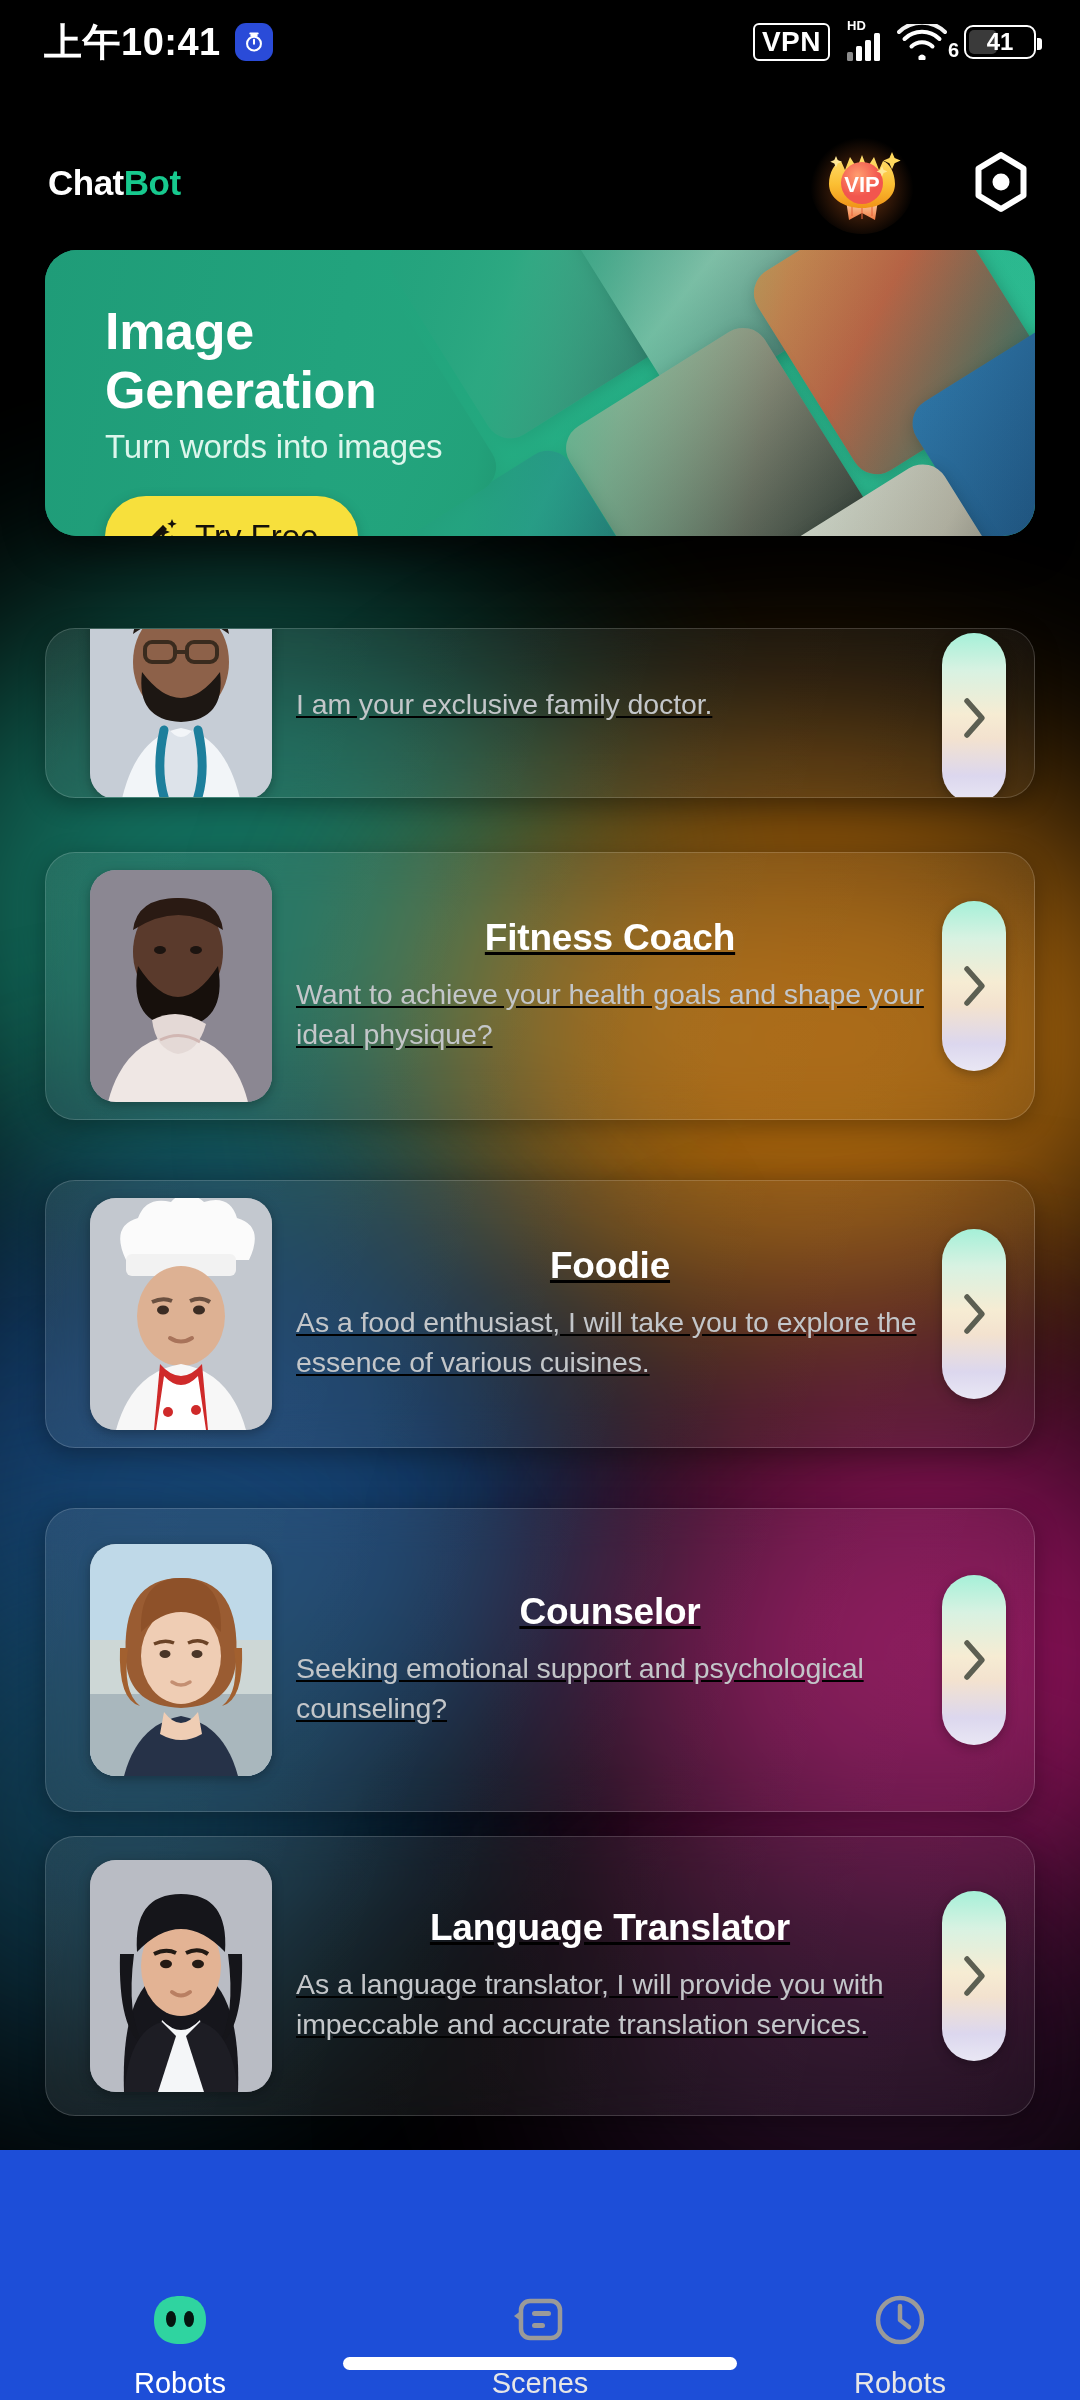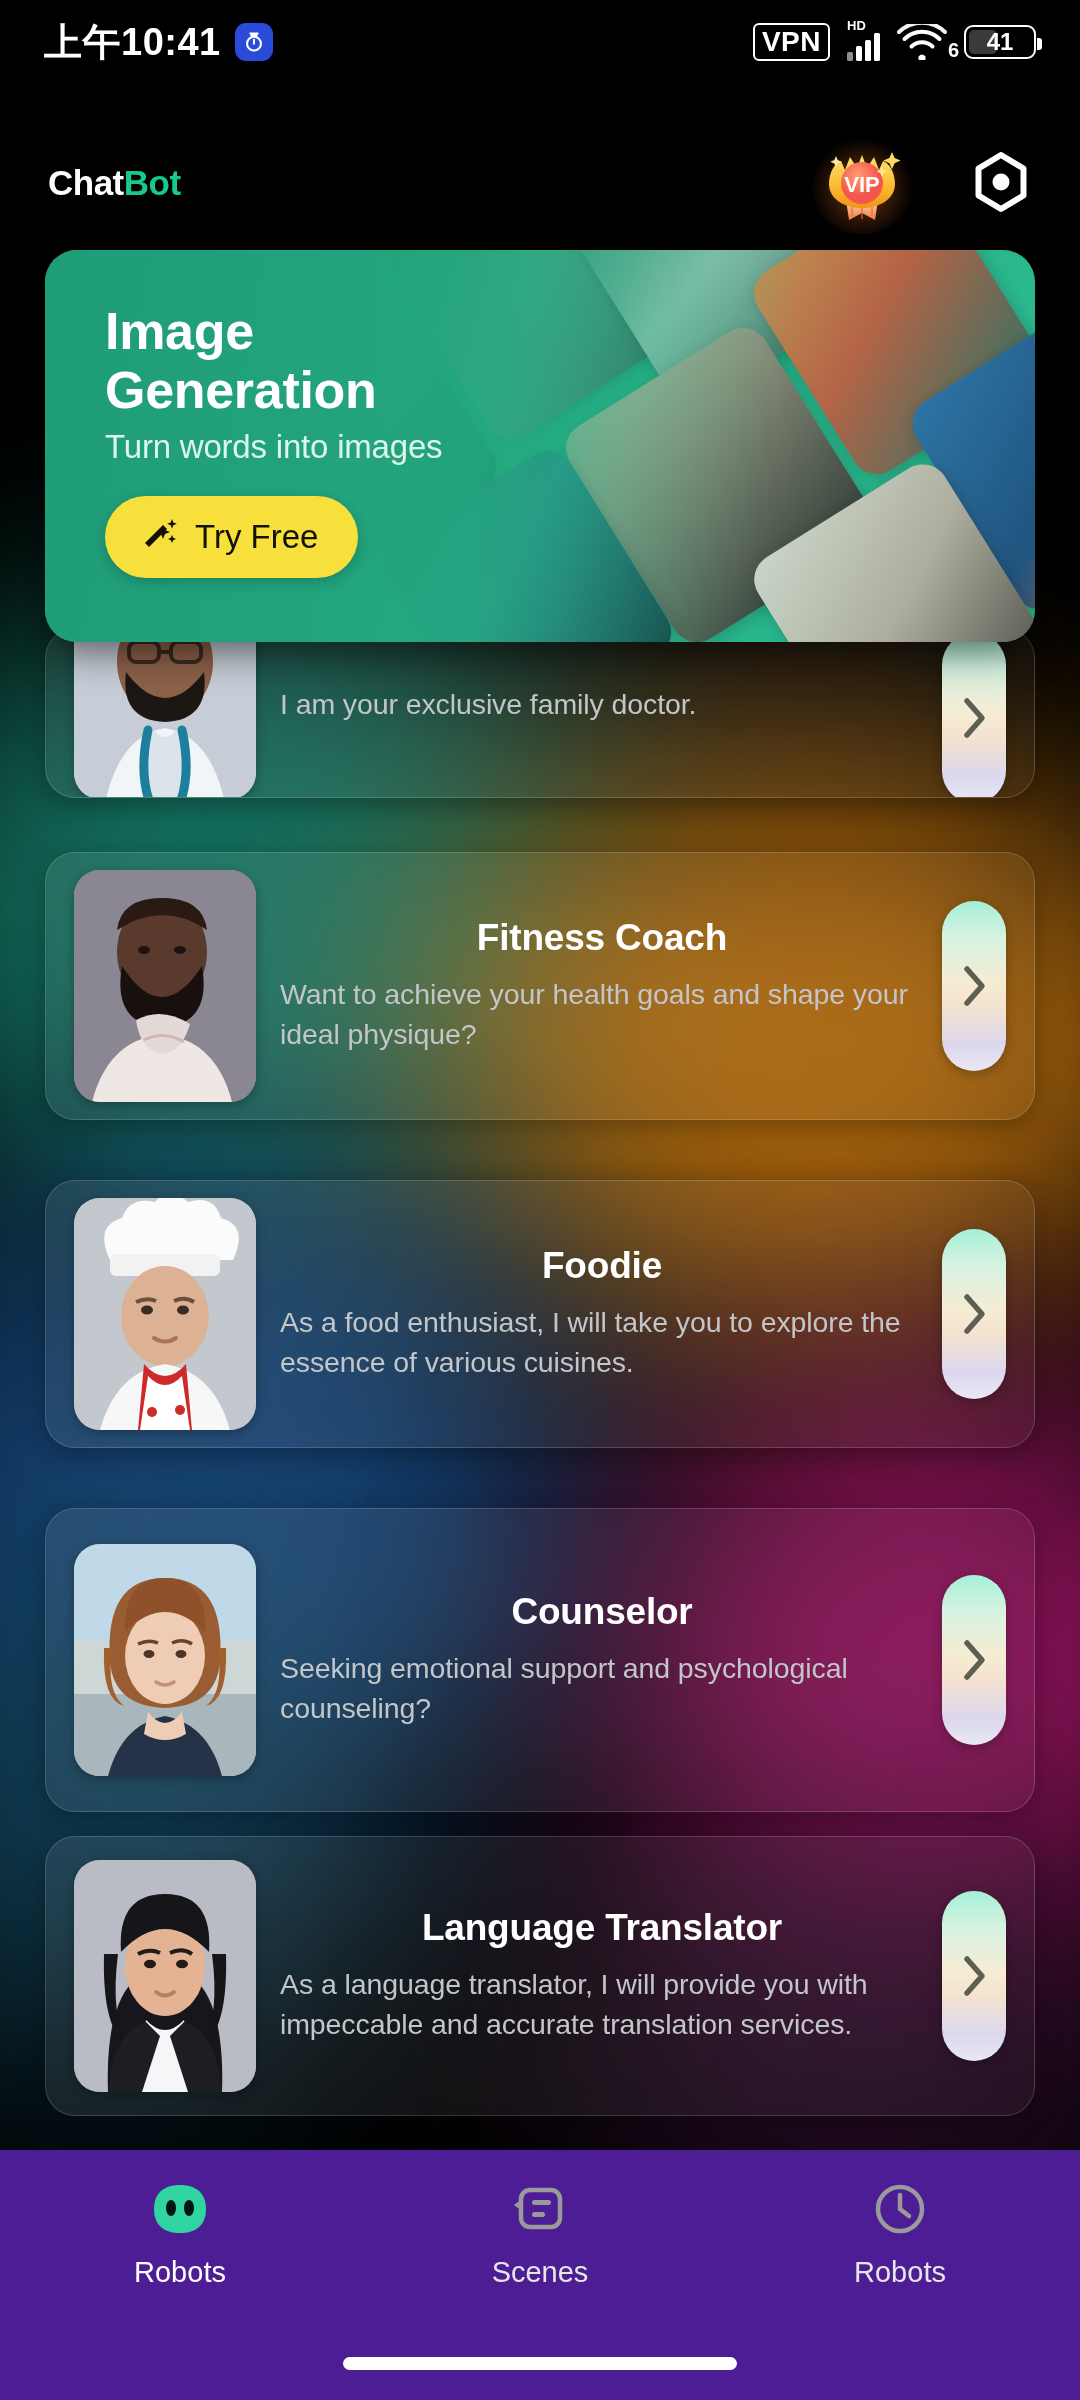--- a/index.html
+++ b/index.html
@@ -78,21 +78,21 @@
   .vip-glow {
     position:absolute; left:-6px; top:-4px; width:104px; height:100px;
     background:radial-gradient(circle at 50% 55%, rgba(255,120,40,.45), rgba(255,90,20,0) 68%);
     border-radius:50%;
   }
 
   .gear-btn { width:62px; height:62px; display:flex; align-items:center; justify-content:center; }
 
   
   #banner {
-    position:absolute; left:45px; top:250px; width:990px; height:392px;
+    position:absolute; left:45px; top:250px; width:990px; height:286px;
     border-radius:32px; overflow:hidden; z-index:30;
     background:linear-gradient(118deg,#1f9c78 0%,#1fa77f 38%,#29b58c 72%,#2ebd93 100%);
     box-shadow:0 10px 38px rgba(0,0,0,.55);
   }
   .banner-art { position:absolute; inset:0; overflow:hidden; }
   .tile {
     position:absolute; border-radius:26px; transform:rotate(-32deg);
     box-shadow:0 4px 16px rgba(0,0,0,.22);
   }
   .banner-veil {
@@ -117,21 +117,21 @@
   
   .card {
     position:absolute; left:45px; width:990px;
     border-radius:30px;
     background:linear-gradient(105deg, rgba(255,255,255,.085), rgba(255,255,255,.042));
     border:1px solid rgba(255,255,255,.16);
     backdrop-filter:blur(22px); -webkit-backdrop-filter:blur(22px);
     overflow:hidden; z-index:20;
     box-shadow:0 6px 26px rgba(0,0,0,.32);
   }
-  .card-inner { position:relative; display:flex; align-items:center; height:100%; padding:0 28px 0 0; }
+  .card-inner { position:relative; display:flex; align-items:center; height:100%; padding:0 28px 0 16px;text-decoration:underline; }
   .avatar {
     flex:0 0 auto; width:182px; height:232px; border-radius:26px; margin:0 24px 0 28px;
     overflow:hidden; position:relative; background:#9aa0ab;
     box-shadow:0 3px 12px rgba(0,0,0,.3);
   }
   .avatar svg { display:block; width:100%; height:100%; }
   .card-text { flex:1 1 auto; min-width:0; padding-right:18px; }
   .card-title {
     color:#ffffff; font-size:37px; font-weight:600; letter-spacing:-.2px; margin-bottom:16px;text-align:center;
   }
@@ -153,21 +153,21 @@
   #card-counselor  { top:1508px; height:304px; }
   #card-translator { top:1836px; height:280px; }
   #card-doctor .card-inner { align-items:flex-start; }
   #card-doctor .avatar { height:214px; margin-top:-44px; }
   #card-doctor .card-text { padding-top:56px; }
   #card-doctor .arrow-pill { margin-top:4px; }
 
   
   #bottomnav {
     position:absolute; left:0; bottom:0; width:1080px; height:250px;
-    background:#4c1d95; display:flex; align-items:flex-start; z-index:45;
+    background:#1d4ed8; display:flex; align-items:flex-end; z-index:45;
     padding-top:28px;
   }
   .nav-item {
     flex:1 1 0; display:flex; flex-direction:column; align-items:center; gap:16px;
   }
   .nav-ico { height:62px; display:flex; align-items:center; justify-content:center; }
   .nav-label { font-size:29px; font-weight:500; }
   .nav-item.active .nav-label { color:#ffffff; }
   .nav-item .nav-label { color:#ffffff; }
   .nav-item.inactive .nav-label { color:#e6e6e6; }

